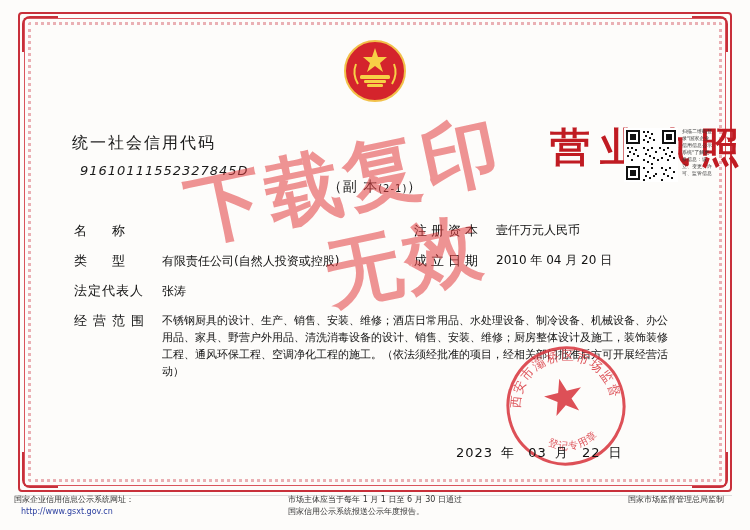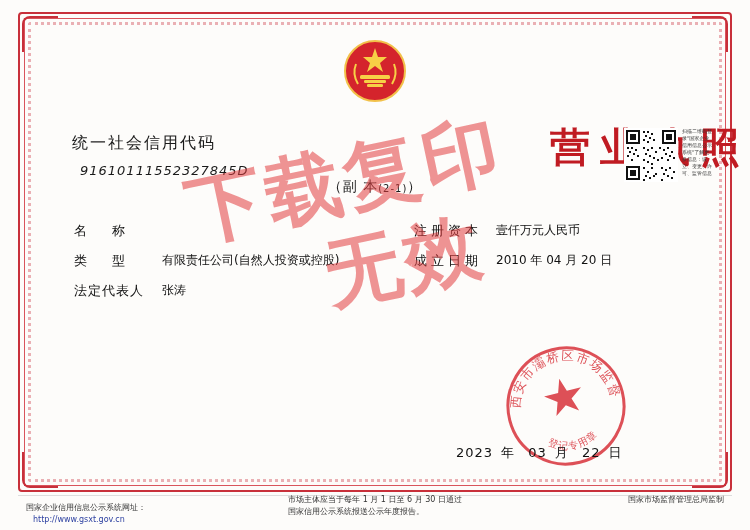--- a/index.html
+++ b/index.html
@@ -165,21 +165,21 @@
     white-space: nowrap;
   }
   .lbl.tight { letter-spacing: 1px; }
   .val {
     flex: 1;
     font-size: 12px;
     line-height: 16px;
     color: #111;
     padding-left: 4px;
   }
-  .col-left { width: 340px; flex: 0 0 340px; display: flex; }
+  .col-left { width: 340px; flex: 0 0 340px; display: flex; align-items: center; }
   .col-right { flex: 1; display: flex; }
   .lbl-r {
     width: 78px;
     flex: 0 0 78px;
     font-size: 13px;
     letter-spacing: 4px;
     color: #111;
     white-space: nowrap;
   }
   .val-r {
@@ -246,24 +246,23 @@
     position: absolute;
     left: 0;
     right: 0;
     bottom: 6px;
     height: 30px;
     font-size: 8px;
     color: #333;
   }
   .footer .f-left {
     position: absolute;
-    left: 26px;
+    left: 14px;
     top: 0;
     line-height: 12px;
-    margin-top: 8px;
   }
   .footer .f-center {
     position: absolute;
     left: 50%;
     transform: translateX(-50%);
     top: 0;
     text-align: left;
     line-height: 12px;
   }
   .footer .f-right {
@@ -408,20 +407,24 @@
       </div>
     </div>
 
     <div class="row">
       <div class="col-left">
         <div class="lbl tight">法定代表人</div>
         <div class="val">张涛</div>
       </div>
     </div>
 
+    <div class="row">
+      <div class="lbl">经营范围</div>
+      <div class="val scope-val">不锈钢厨具的设计、生产、销售、安装、维修；酒店日常用品、水处理设备、制冷设备、机械设备、办公用品、家具、野营户外用品、清洗消毒设备的设计、销售、安装、维修；厨房整体设计及施工，装饰装修工程、通风环保工程、空调净化工程的施工。（依法须经批准的项目，经相关部门批准后方可开展经营活动）</div>
+    </div>
 
   </div>
 
 
   <div class="seal">
     <svg width="132" height="132" viewBox="0 0 132 132">
       <circle cx="66" cy="66" r="58" fill="none" stroke="#d8333b" stroke-width="3"></circle>
       <path d="M66 38 L70.5 51.5 L85 51.5 L73.2 60 L77.7 73.5 L66 65.2 L54.3 73.5 L58.8 60 L47 51.5 L61.5 51.5 Z" fill="#d8333b"></path>
       <path id="sealArc" d="M 20 66 A 46 46 0 0 1 112 66" fill="none"></path>
       <text font-size="12.5" fill="#d8333b" font-family="DejaVu Serif, serif" letter-spacing="1.5">

